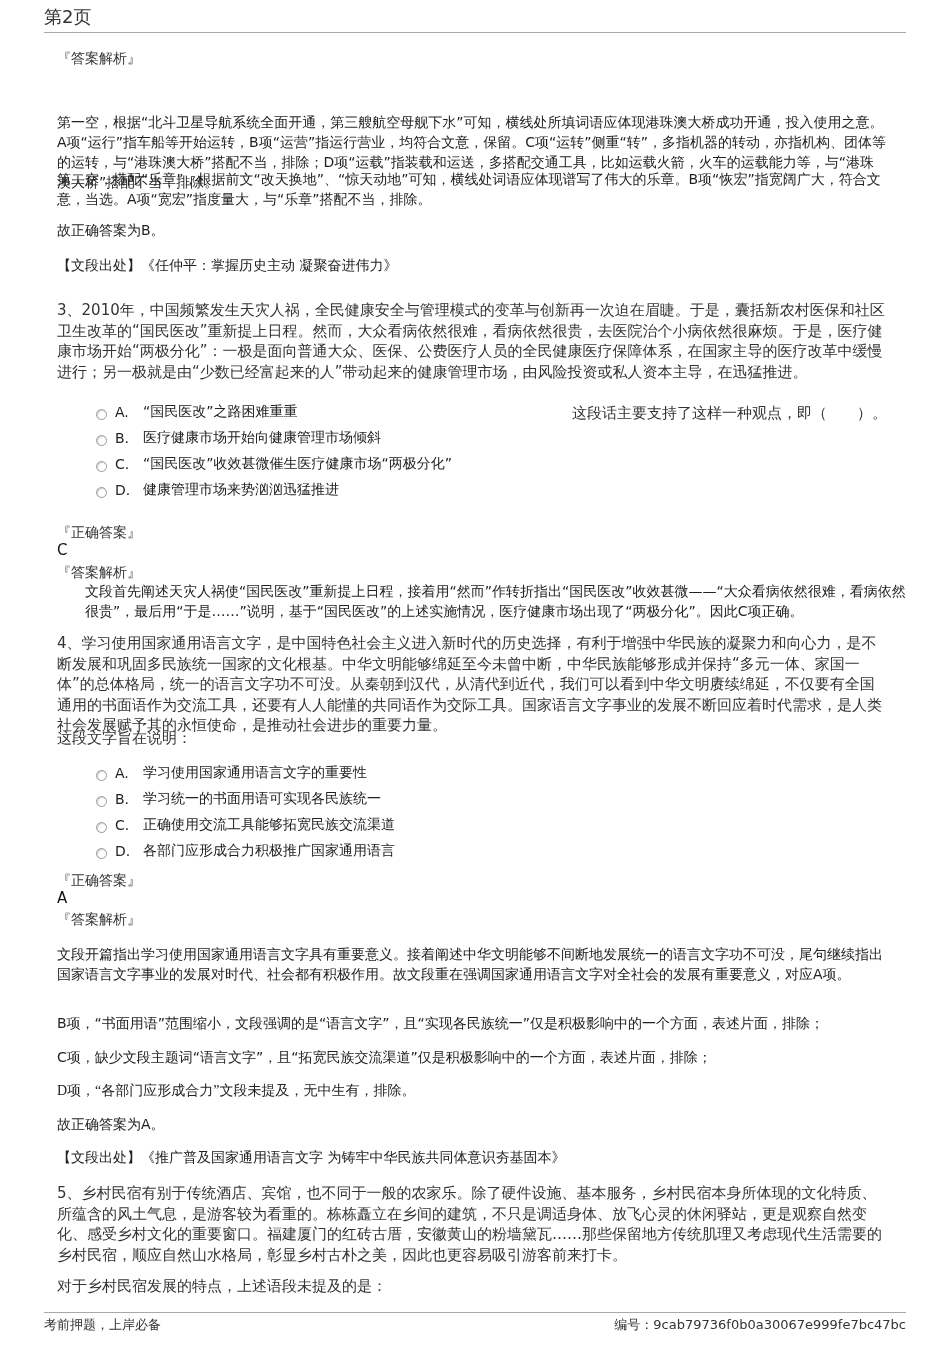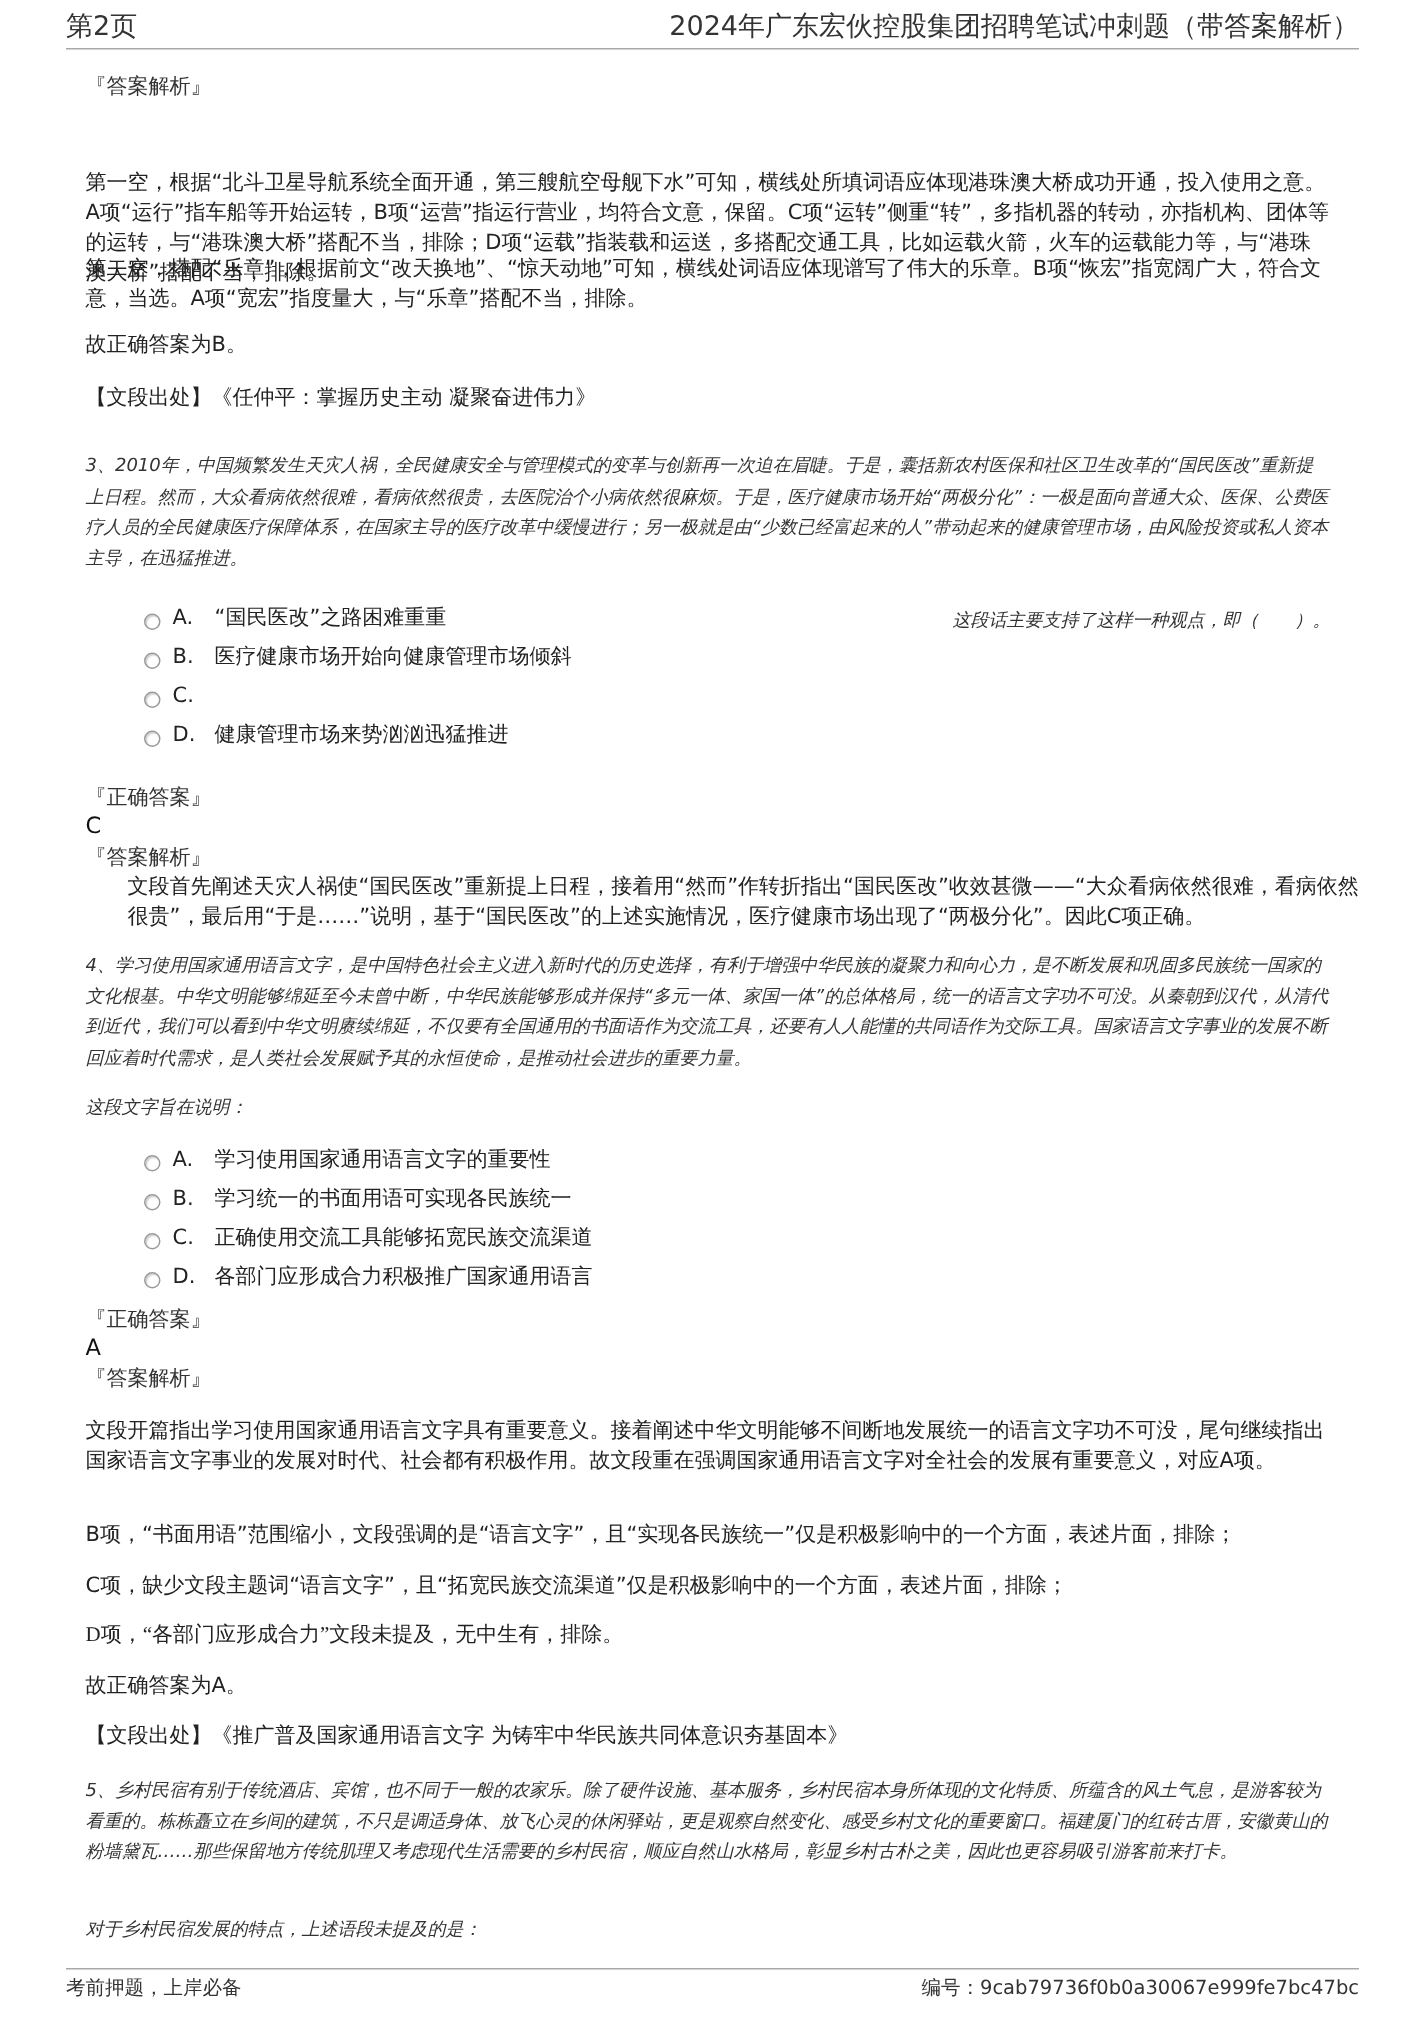--- a/index.html
+++ b/index.html
@@ -18,41 +18,40 @@
   .page-footer {
     position: absolute; left: 44px; right: 44px; top: 1312px; height: 22px;
     border-top: 1px solid #a8a8a8;
     font-size: 13px; color: #333;
   }
   .page-footer .left { position: absolute; left: 0; top: 3px; }
   .page-footer .right { position: absolute; right: 0; top: 3px; }
 
   .blk { position: absolute; left: 57px; width: 830px; }
   .p14 { font-size: 14px; line-height: 20px; }
-  .p12 { font-size: 12px; line-height: 20.5px; color: #333; font-style: italic; }
+  .p12 { font-size: 15px; line-height: 20.5px; color: #333; }
   .label { font-size: 14px; line-height: 20px; color: #333; }
   .ans { font-size: 15px; line-height: 18px; color: #111; }
 
   .options { position: absolute; left: 96px; }
   .opt {
     height: 26px; display: flex; align-items: center; font-size: 14px; color: #222;
   }
   .radio {
     width: 9px; height: 9px; border: 1px solid #9a9a9a; border-radius: 50%;
     margin-right: 8px; margin-top: 5px; background: #fff;
     box-shadow: inset 1px 1px 1px #cfcfcf;
   }
   .opt-letter { width: 28px; font-family: "DejaVu Sans", sans-serif; }
 </style>
 </head>
 <body>
 
 <div class="page-header">
   <span class="left">第2页</span>
-  <span class="right">2024年广东宏伙控股集团招聘笔试冲刺题（带答案解析）</span>
 </div>
 
 <div class="blk label" style="top:48px;">『答案解析』</div>
 <div class="blk p14" style="top:80px;margin-top:32px;">第一空，根据“北斗卫星导航系统全面开通，第三艘航空母舰下水”可知，横线处所填词语应体现港珠澳大桥成功开通，投入使用之意。A项“运行”指车船等开始运转，B项“运营”指运行营业，均符合文意，保留。C项“运转”侧重“转”，多指机器的转动，亦指机构、团体等的运转，与“港珠澳大桥”搭配不当，排除；D项“运载”指装载和运送，多搭配交通工具，比如运载火箭，火车的运载能力等，与“港珠澳大桥”搭配不当，排除。</div>
 <div class="blk p14" style="top:169px;">第二空，搭配“乐章”，根据前文“改天换地”、“惊天动地”可知，横线处词语应体现谱写了伟大的乐章。B项“恢宏”指宽阔广大，符合文意，当选。A项“宽宏”指度量大，与“乐章”搭配不当，排除。</div>
 <div class="blk p14" style="top:220px;">故正确答案为B。</div>
 <div class="blk p14" style="top:255px;">【文段出处】《任仲平：掌握历史主动 凝聚奋进伟力》</div>
 
 <div class="blk p12" style="top:300px;">3、2010年，中国频繁发生天灾人祸，全民健康安全与管理模式的变革与创新再一次迫在眉睫。于是，囊括新农村医保和社区卫生改革的“国民医改”重新提上日程。然而，大众看病依然很难，看病依然很贵，去医院治个小病依然很麻烦。于是，医疗健康市场开始“两极分化”：一极是面向普通大众、医保、公费医疗人员的全民健康医疗保障体系，在国家主导的医疗改革中缓慢进行；另一极就是由“少数已经富起来的人”带动起来的健康管理市场，由风险投资或私人资本主导，在迅猛推进。</div>
 <div class="blk p12" style="top:404px; line-height:18px;text-align:right;">这段话主要支持了这样一种观点，即（　　）。</div>
@@ -63,20 +62,21 @@
     <span>“国民医改”之路困难重重</span>
   </div>
   <div class="opt">
     <span class="radio"></span>
     <span class="opt-letter">B.</span>
     <span>医疗健康市场开始向健康管理市场倾斜</span>
   </div>
   <div class="opt">
     <span class="radio"></span>
     <span class="opt-letter">C.</span>
+    <span>“国民医改”收效甚微催生医疗健康市场“两极分化”</span>
   </div>
   <div class="opt">
     <span class="radio"></span>
     <span class="opt-letter">D.</span>
     <span>健康管理市场来势汹汹迅猛推进</span>
   </div>
 </div>
 <div class="blk label" style="top:522px;">『正确答案』</div>
 <div class="blk ans" style="top:541px;">C</div>
 <div class="blk label" style="top:562px;">『答案解析』</div>

